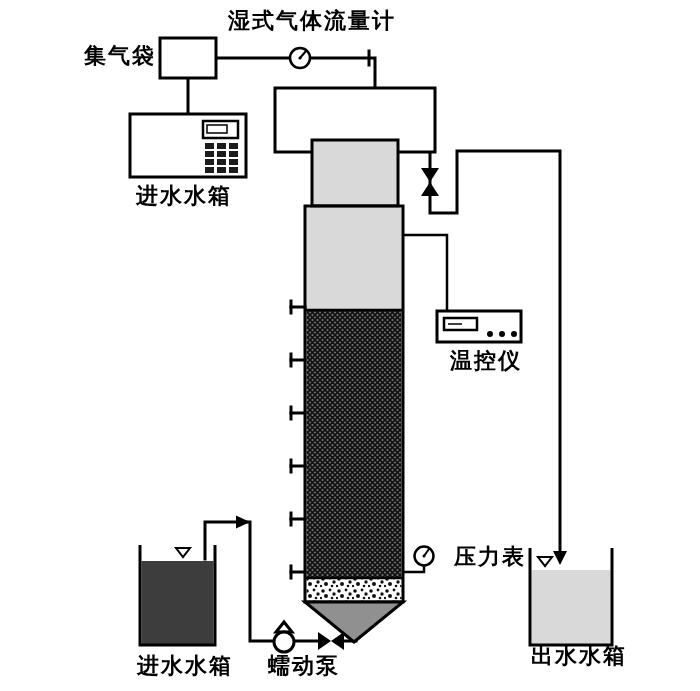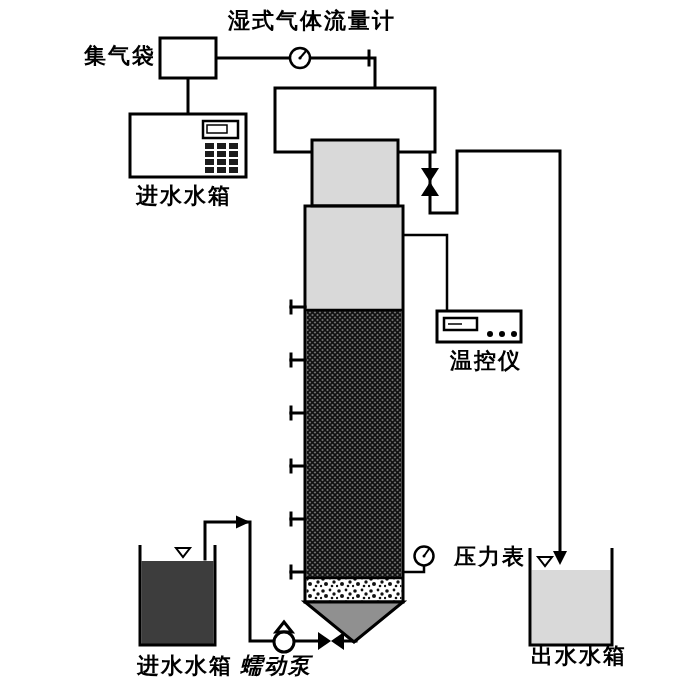--- a/index.html
+++ b/index.html
@@ -181,16 +181,16 @@
     <polygon points="236,515.5 236,528.5 250,522" fill="#000"></polygon>
     <polygon points="553,551 567,551 560,565" fill="#000"></polygon>
   </svg>
 
   <div class="lbl" style="left:228px;top:9px;width:164px;">湿式气体流量计</div>
   <div class="lbl" style="left:84px;top:46px;width:72px;font-family:Liberation Mono, monospace;">集气袋</div>
   <div class="lbl" style="left:136px;top:184px;width:84px;">进水水箱</div>
   <div class="lbl" style="left:450px;top:349px;width:64px;font-family:Liberation Serif, serif;">温控仪</div>
   <div class="lbl" style="left:454px;top:545px;width:64px;">压力表</div>
   <div class="lbl" style="left:137px;top:654px;width:82px;">进水水箱</div>
-  <div class="lbl" style="left:240px;top:654px;width:64px;font-style:italic;">蠕动泵</div>
+  <div class="lbl" style="left:268px;top:654px;width:64px;">蠕动泵</div>
   <div class="lbl" style="left:531px;top:644px;width:82px;">出水水箱</div>
 
 </div>
 
 </body></html>

